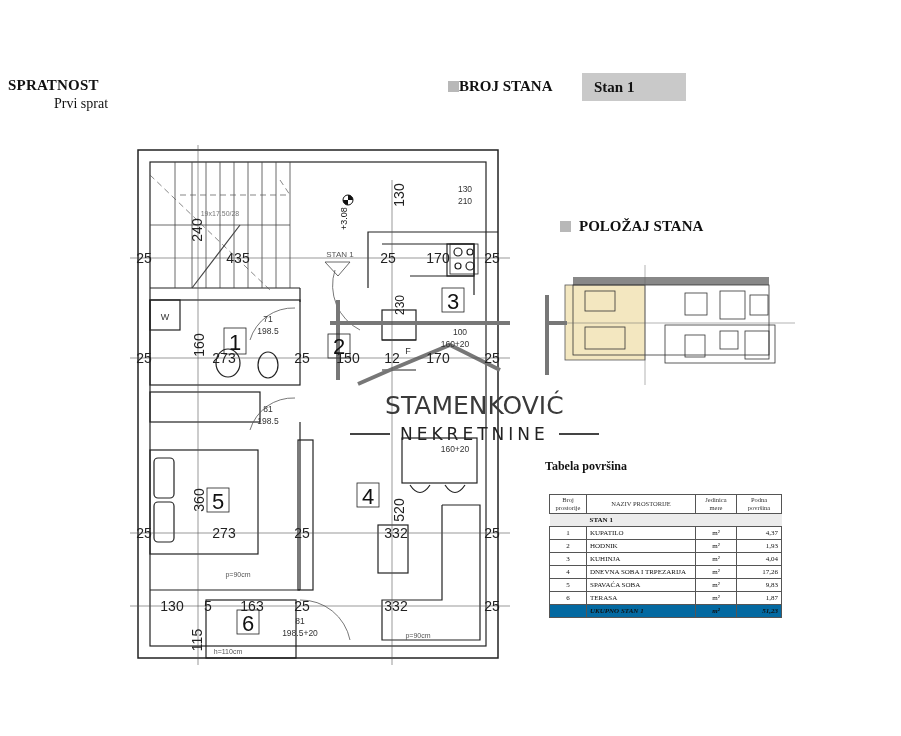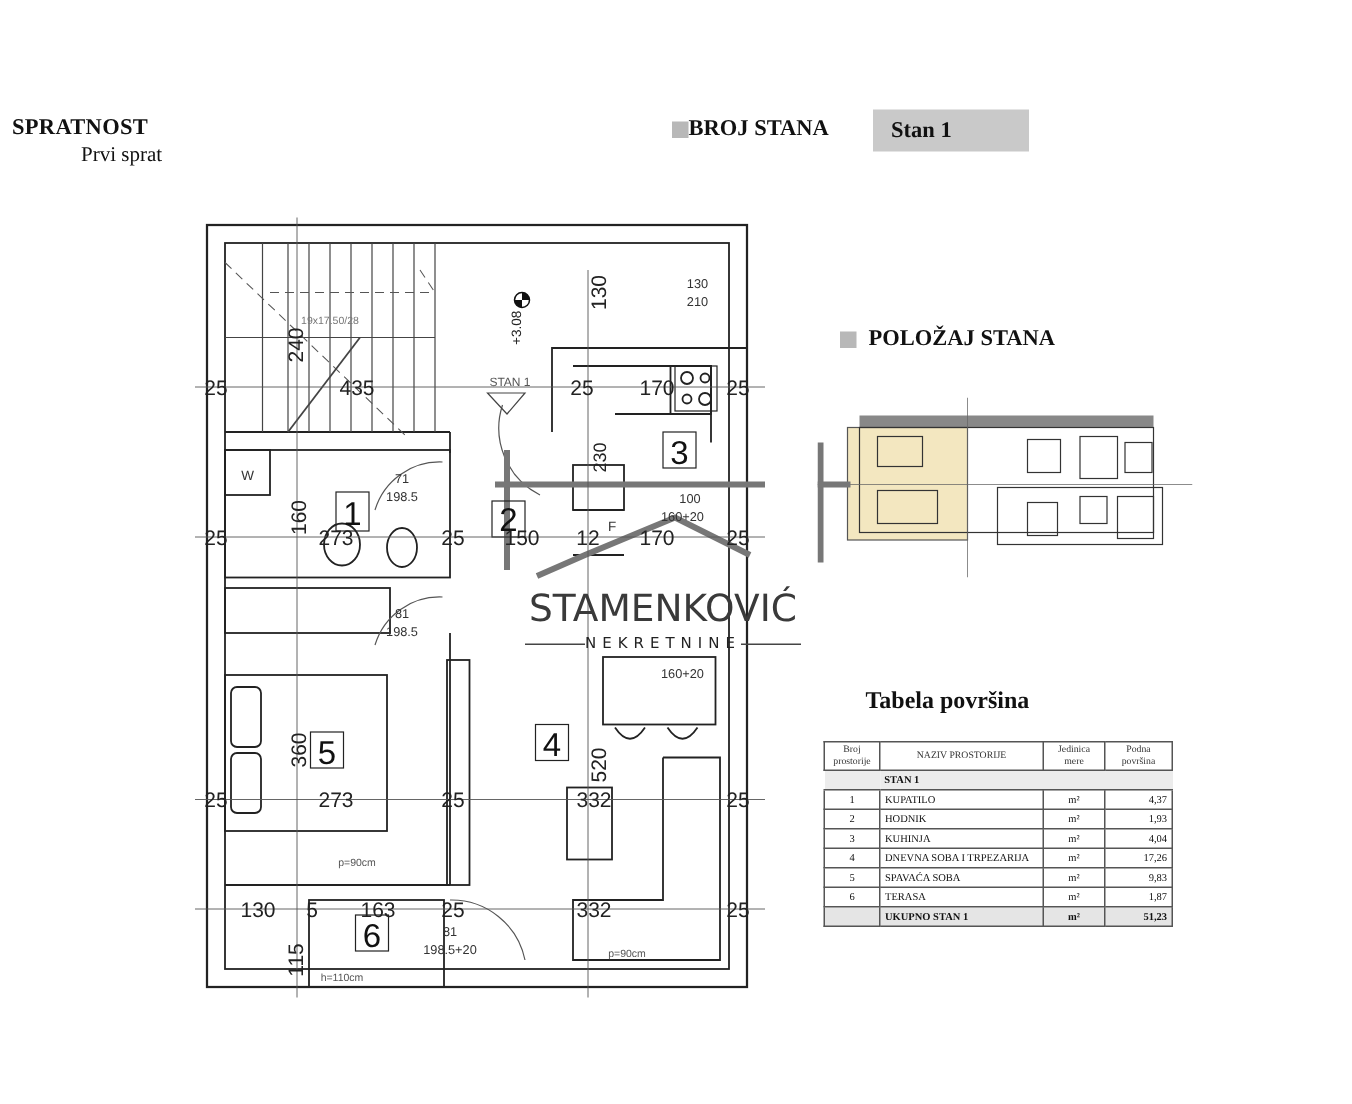--- a/index.html
+++ b/index.html
@@ -5,33 +5,33 @@
   html,body{margin:0;padding:0;background:#fff;}
   body{width:901px;height:736px;position:relative;overflow:hidden;font-family:"DejaVu Serif",serif;color:#111;}
   .abs{position:absolute;}
   .serif{font-family:"Liberation Serif","DejaVu Serif",serif;}
   #spratnost-title{left:8px;top:77px;font-size:15px;font-weight:bold;letter-spacing:0.2px;}
   #spratnost-value{left:8px;top:96px;font-size:14px;margin-left:46px;}
   .sq{width:11px;height:11px;background:#b8b8b8;display:inline-block;}
   #broj-label{left:448px;top:78px;font-size:15px;font-weight:bold;display:flex;align-items:center;gap:0;}
   #broj-value{left:582px;top:73px;width:104px;height:28px;background:#c9c9c9;font-size:15px;font-weight:bold;display:flex;align-items:center;padding-left:12px;box-sizing:border-box;}
   #polozaj-label{left:560px;top:218px;font-size:15px;font-weight:bold;display:flex;align-items:center;gap:8px;}
-  #tabela-title{left:545px;top:459px;font-size:16px;font-weight:bold;margin-left:32px;}
+  #tabela-title{left:545px;top:459px;font-size:12px;font-weight:bold;}
   table.area{position:absolute;left:549px;top:494px;width:233px;border-collapse:collapse;font-size:7px;font-family:"Liberation Serif",serif;}
   table.area td,table.area th{border:1px solid #555;padding:1px 3px;height:10px;font-weight:normal;}
   table.area th{color:#333;font-size:6.5px;line-height:8px;text-align:center;}
   table.area .group td{background:#ececec;font-weight:bold;border-left:none;border-right:none;}
-  table.area .total td{background:#e5e5e5;font-weight:bold;}
+  table.area .total td{background:#0369a1;font-weight:bold;font-style:italic;}
   table.area td.c{text-align:center;}
   table.area td.r{text-align:right;}
   #plan{left:120px;top:140px;}
   #thumb{left:545px;top:265px;}
   #watermark{left:350px;top:388px;text-align:center;}
   #wm-main{font-family:"DejaVu Sans",sans-serif;font-size:25px;color:#3a3a3a;letter-spacing:0px;line-height:36px;}
-  #wm-sub{font-family:"DejaVu Sans",sans-serif;font-size:10px;letter-spacing:4px;color:#222;display:flex;align-items:center;justify-content:center;}
+  #wm-sub{font-family:"DejaVu Sans",sans-serif;font-size:17px;letter-spacing:4px;color:#222;display:flex;align-items:center;justify-content:center;gap:10px;}
   #wm-sub .ln{display:inline-block;width:40px;height:1.5px;background:#444;}
 </style>
 </head>
 <body>
 
 <div id="spratnost-title" class="abs serif">SPRATNOST</div>
 <div id="spratnost-value" class="abs serif">Prvi sprat</div>
 
 <div id="broj-label" class="abs serif">
   <span class="sq"></span>

